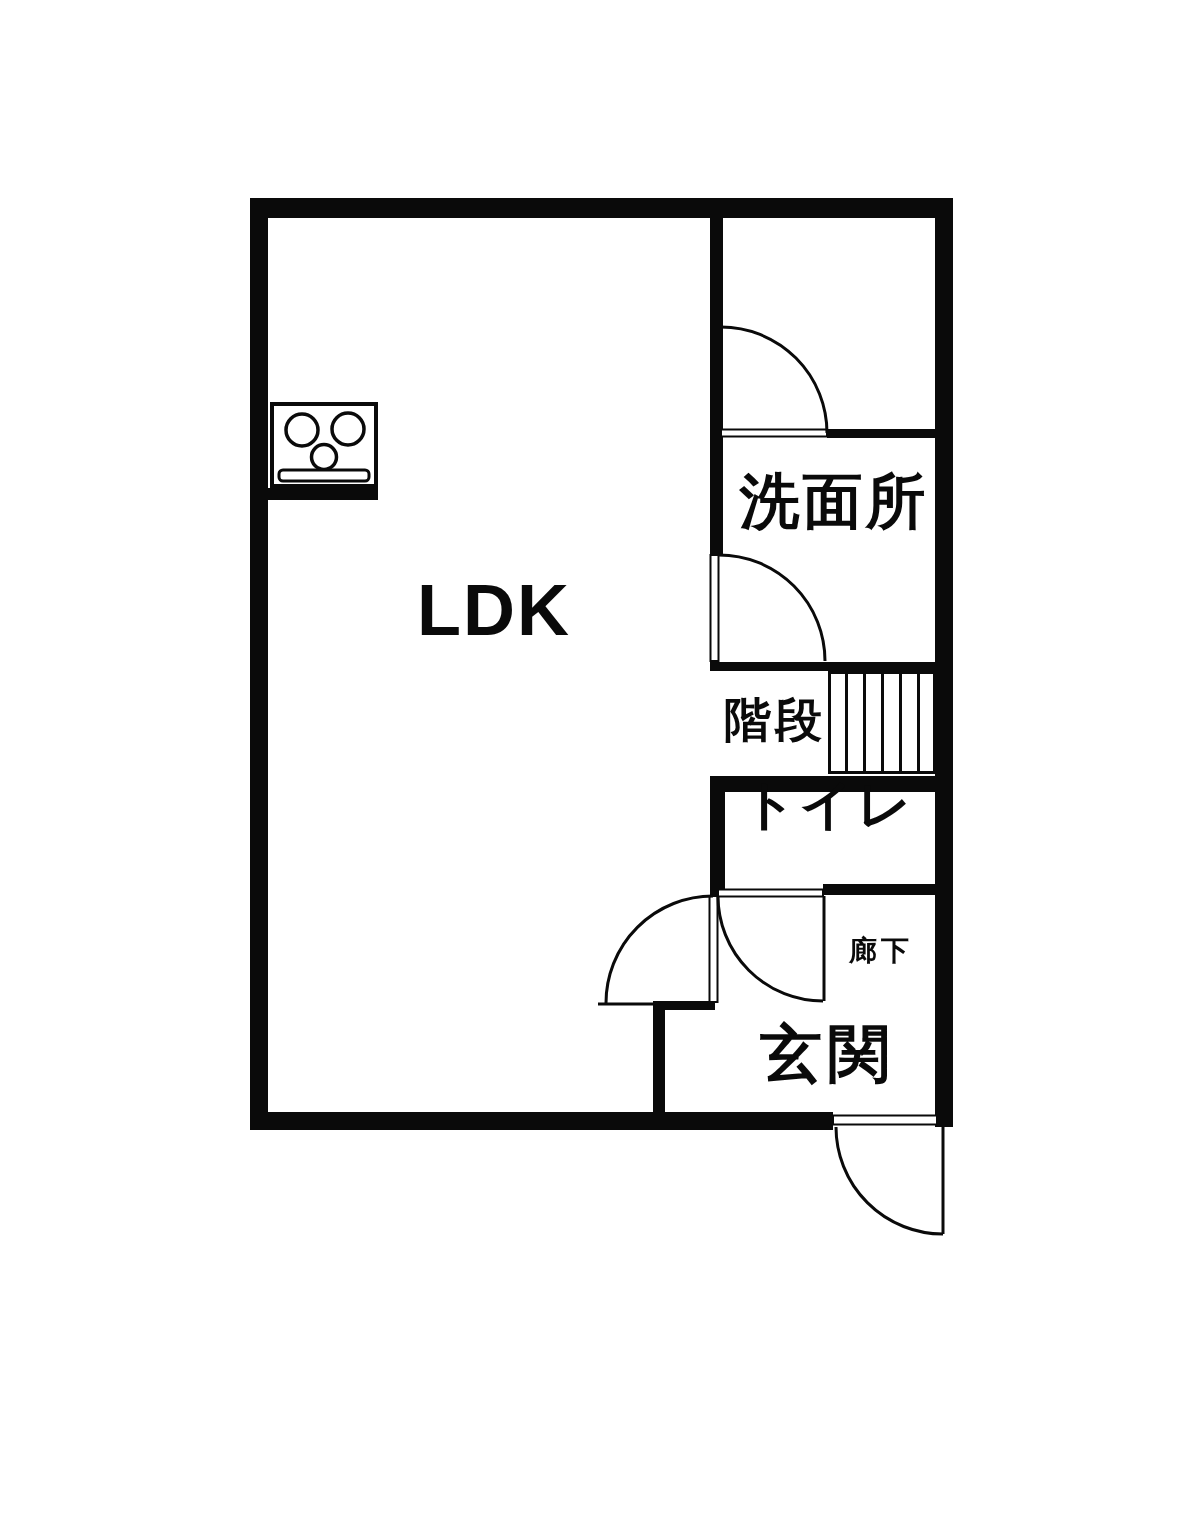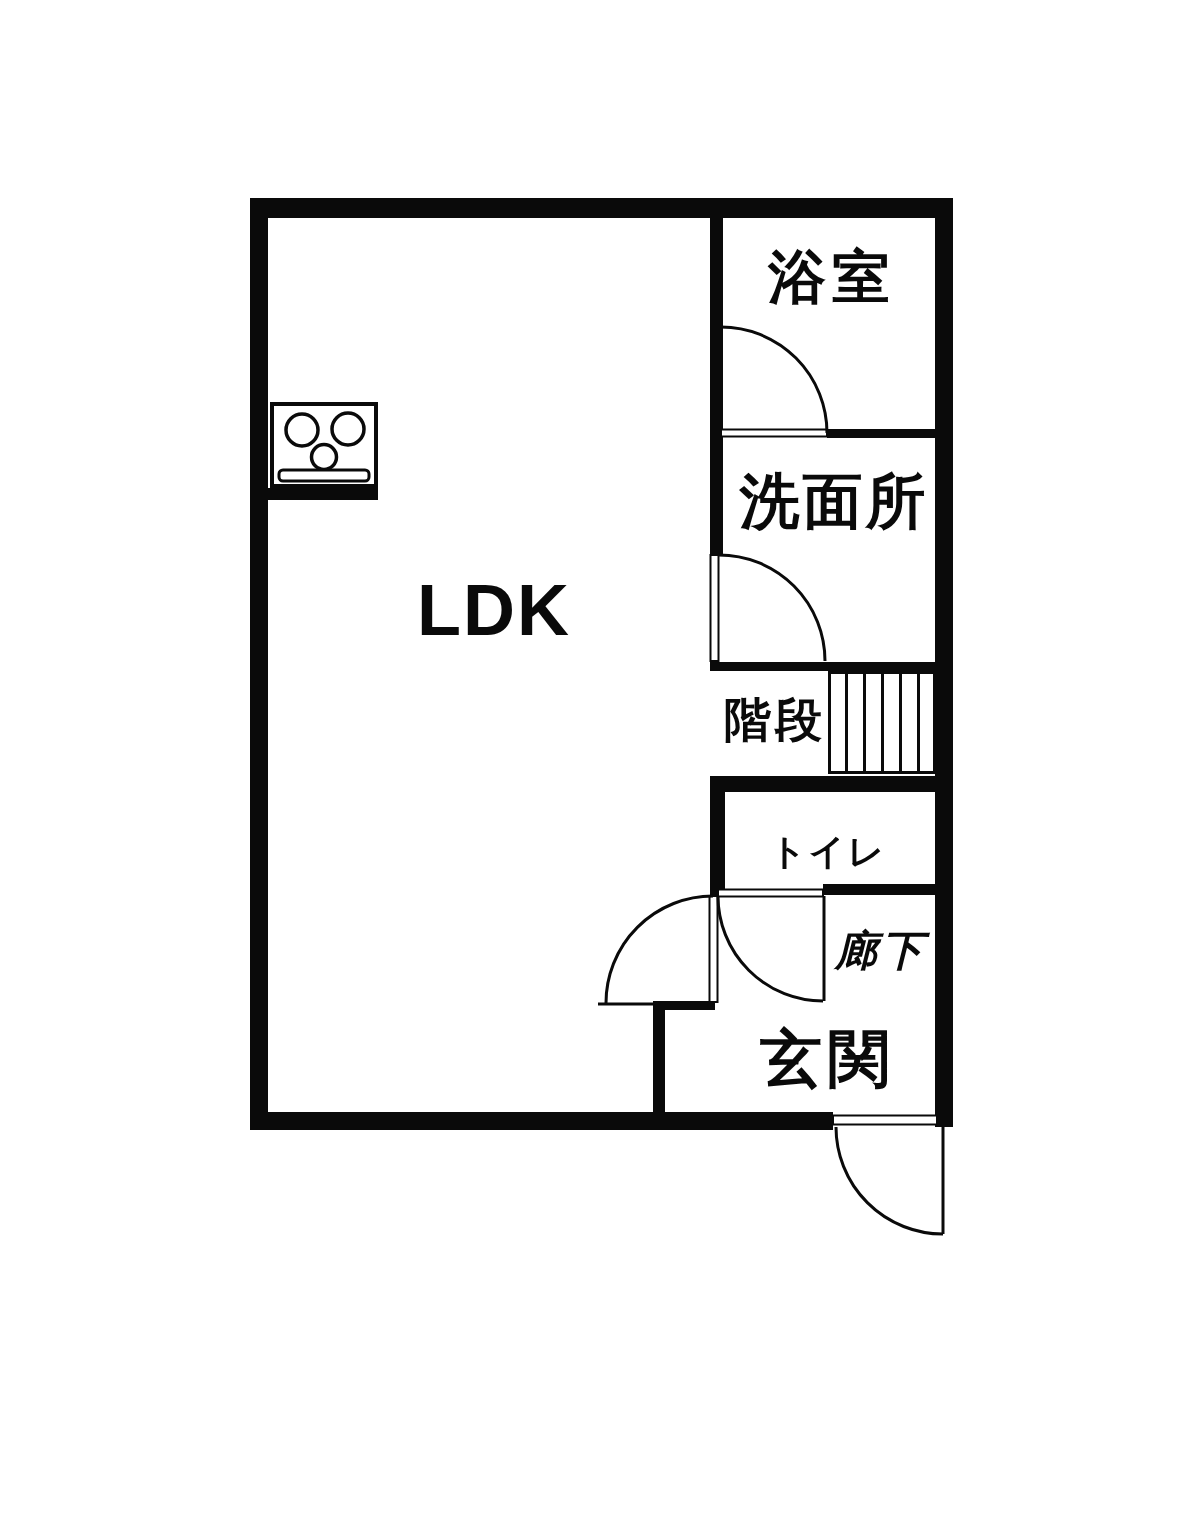--- a/index.html
+++ b/index.html
@@ -20,23 +20,23 @@
     transform:translate(-50%,-50%);
     color:var(--wall);
     font-weight:800;
     white-space:nowrap;
     line-height:1;
   }
   .lbl-ldk{left:494px;top:610px;font-size:72px;letter-spacing:2px;}
   .lbl-bathroom{left:832px;top:277px;font-size:58px;letter-spacing:6px;}
   .lbl-washroom{left:834px;top:502px;font-size:60px;letter-spacing:3px;}
   .lbl-stairs{left:775px;top:719px;font-size:47px;letter-spacing:4px;}
-  .lbl-toilet{left:828px;top:852px;font-size:36px;letter-spacing:2px;}
-  .lbl-hallway{left:881px;top:951px;font-size:42px;letter-spacing:4px;font-style:italic;}
-  .lbl-entrance{left:828px;top:1059px;font-size:62px;letter-spacing:6px;}
+  .lbl-toilet{left:828px;top:804px;font-size:54px;letter-spacing:2px;}
+  .lbl-hallway{left:881px;top:951px;font-size:28px;letter-spacing:4px;}
+  .lbl-entrance{left:828px;top:1059px;font-size:62px;letter-spacing:6px;font-family:Liberation Mono, monospace;}
 </style>
 </head>
 <body>
 
 <div id="canvas">
 
   <svg id="plan-svg" width="1200" height="1513" viewBox="0 0 1200 1513">
 
     <g fill="var(--wall)">
       <rect x="250" y="198" width="703" height="20"></rect>
@@ -85,19 +85,18 @@
       <path d="M 718 896 A 105 105 0 0 0 823 1001"></path>
       <line x1="824" y1="896" x2="824" y2="1001"></line>
       <path d="M 713 896 A 107 107 0 0 0 606 1003"></path>
       <line x1="598" y1="1004" x2="713" y2="1004"></line>
       <path d="M 836 1127 A 107 107 0 0 0 943 1234"></path>
       <line x1="943" y1="1127" x2="943" y2="1234"></line>
     </g>
   </svg>
 
   <div class="room-label lbl-ldk">LDK</div>
-  <div class="room-label lbl-bathroom">浴室</div>
   <div class="room-label lbl-washroom">洗面所</div>
   <div class="room-label lbl-stairs">階段</div>
   <div class="room-label lbl-toilet">トイレ</div>
   <div class="room-label lbl-hallway">廊下</div>
   <div class="room-label lbl-entrance">玄関</div>
 </div>
 
 </body></html>

